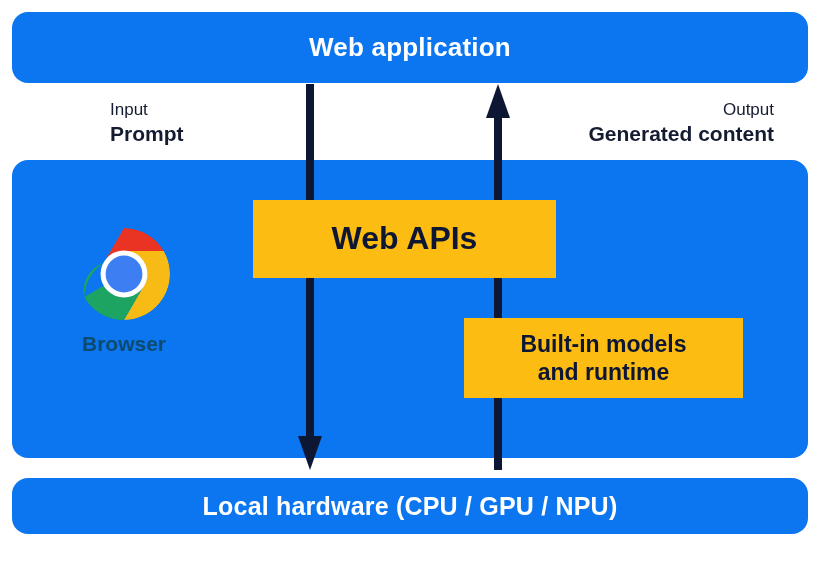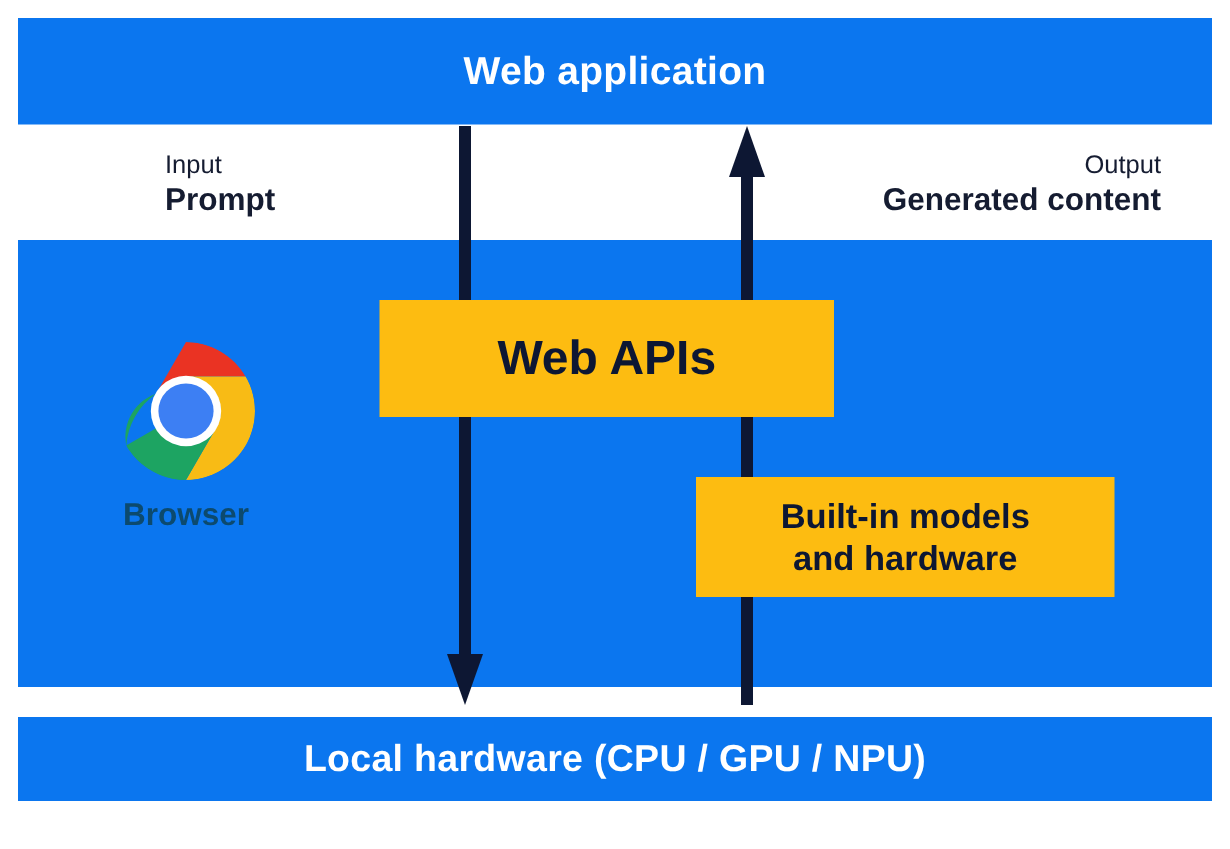--- a/index.html
+++ b/index.html
@@ -18,20 +18,21 @@
     width: 820px;
     height: 566px;
     background: #ffffff;
   }
 
   
   .band {
     position: absolute;
     background: #0b76ef;
     box-sizing: border-box;
+    border-radius: 16px;
   }
   .band-label {
     color: #ffffff;
     font-weight: bold;
     letter-spacing: 0.2px;
     white-space: nowrap;
   }
   #band-web-application {
     left: 12px;
     top: 12px;
@@ -205,21 +206,21 @@
     <polygon points="2,34 26,34 14,0" fill="#0d1733"></polygon>
   </svg>
 
   <div class="yellow-box" id="box-web-apis">
     <span>Web APIs</span>
   </div>
 
   <div class="yellow-box" id="box-builtin-models">
     <span>
       <span>Built-in models</span><br>
-      <span>and hardware</span>
+      <span>and runtime</span>
     </span>
   </div>
 
   <div class="io-label" id="io-output">
     <span class="io-kind">Output</span>
     <span class="io-value">Generated content</span>
   </div>
 
   <div class="io-label" id="io-input">
     <span class="io-kind">Input</span>

